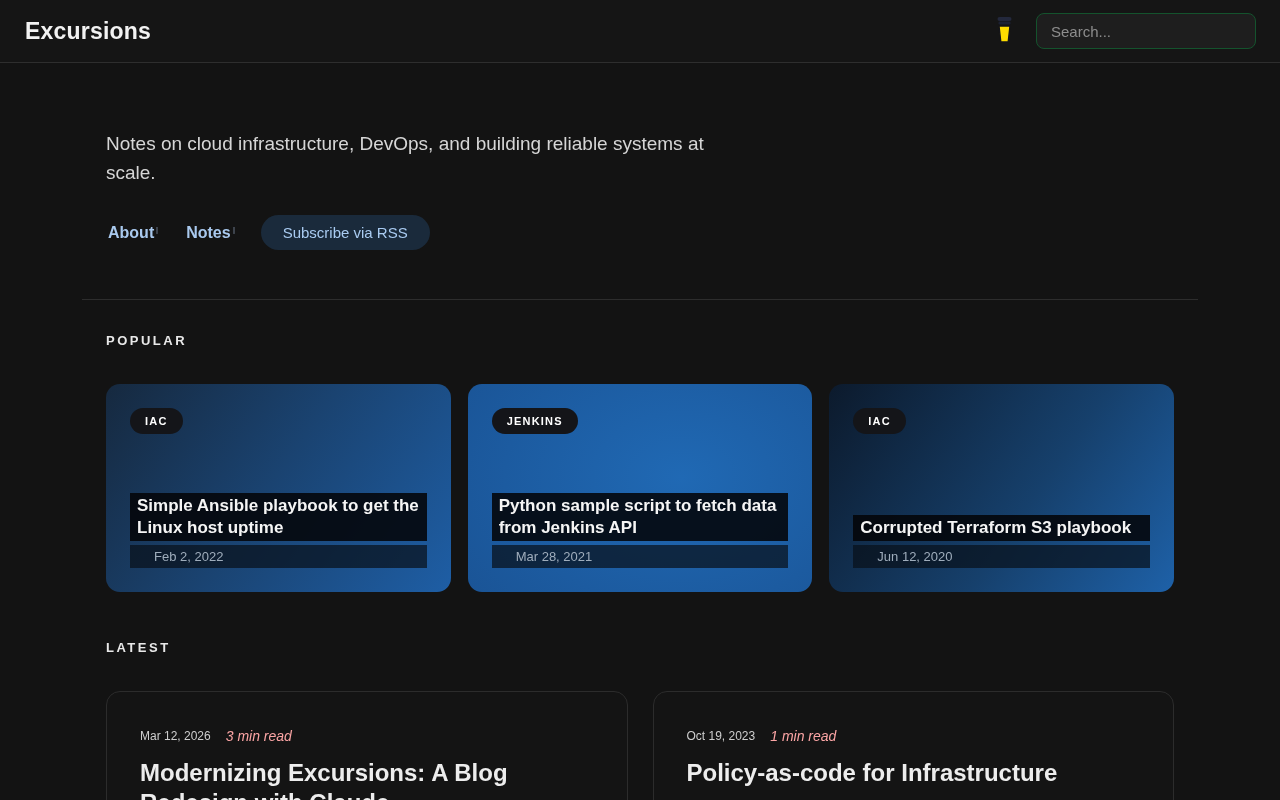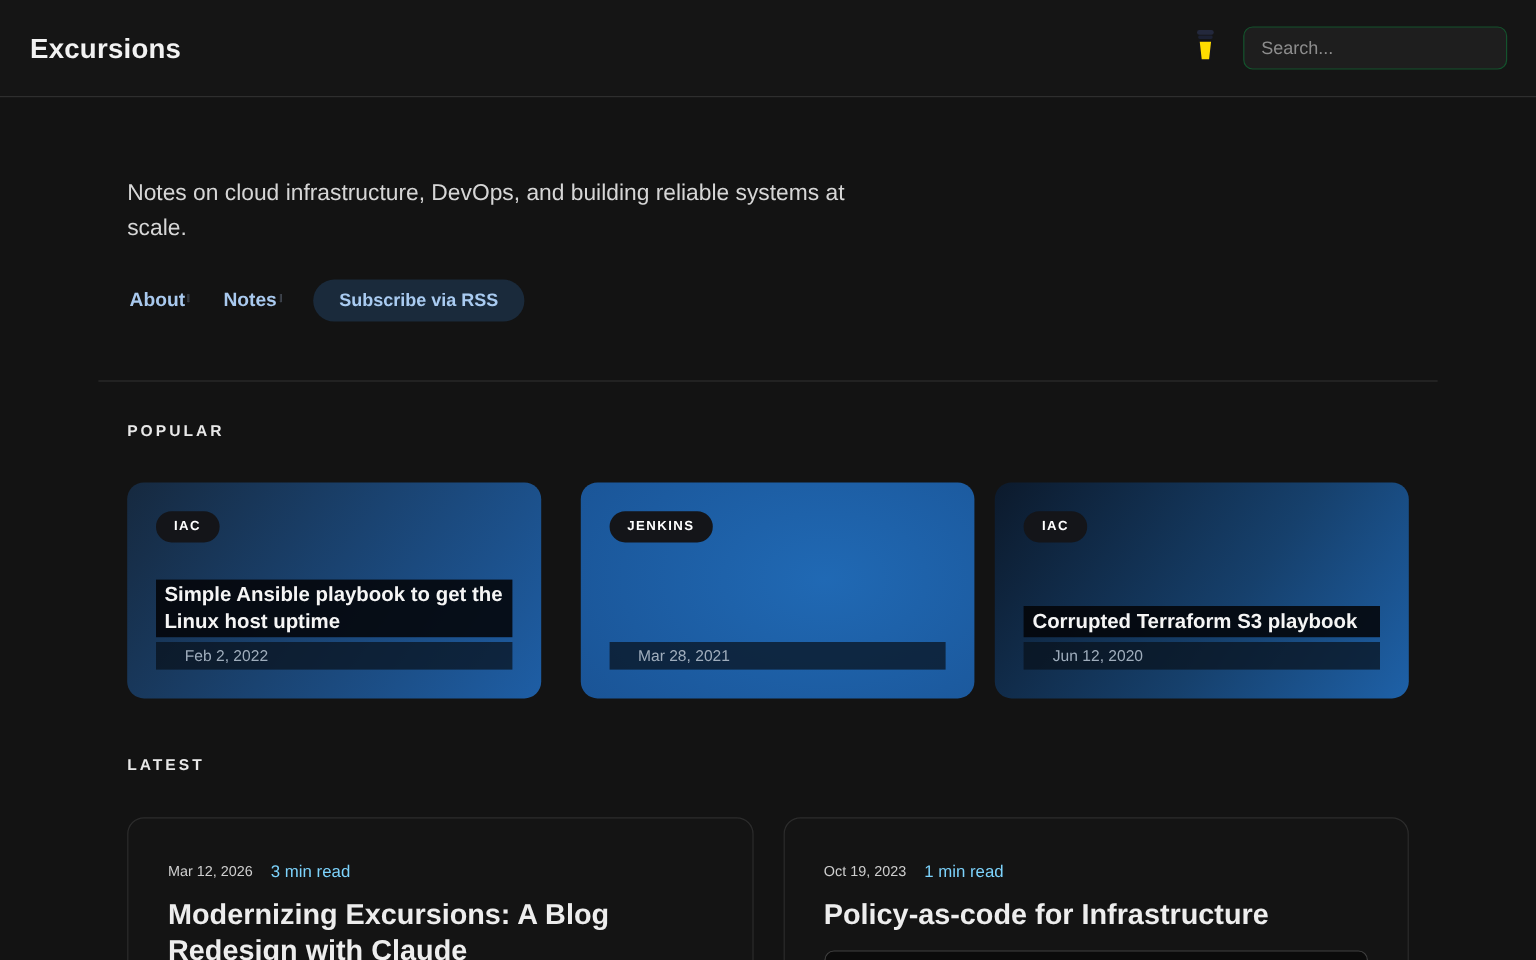--- a/index.html
+++ b/index.html
@@ -5,21 +5,21 @@
   * { margin: 0; padding: 0; box-sizing: border-box; }
   html, body {
     width: 1280px; height: 800px; overflow: hidden;
     background: #131313;
     font-family: "Liberation Sans", "DejaVu Sans", sans-serif;
     -webkit-font-smoothing: antialiased;
   }
 
   
   .site-header {
-    height: 81px; display: flex; align-items: center;
+    height: 63px; display: flex; align-items: center;
     padding: 0 24px 0 25px;
     background: #151515;
     border-bottom: 1px solid #2e2e2e;
   }
   .brand {
     font-size: 23px; font-weight: 800; color: #f2f2f2;
     letter-spacing: 0.2px; margin-right: auto; cursor: pointer;
   }
   .nav { display: flex; align-items: center; gap: 28px; margin-right: 24px; }
   .nav-link { font-size: 16px; color: #e3e3e3; cursor: pointer; }
@@ -46,44 +46,44 @@
     display: inline-flex; flex-direction: row; cursor: pointer;
   }
   .fancy-link .txt { font-size: 16px; font-weight: 700; color: #a9c9ee; padding: 0 2px; }
   .fancy-link .underline-shape {
     height: 7px; margin-top: 3px;
     border: 1.5px solid #3d434c; border-top: none;
     border-radius: 0 0 8px 8px;
   }
   .rss-btn {
     display: inline-block; background: #1a2a3b; color: #a9cbf1;
-    font-size: 15px; font-weight: 700; border: none; cursor: pointer;
+    font-size: 15px; font-weight: 400; border: none; cursor: pointer;
     padding: 9px 22px; border-radius: 19px;
     font-family: "Liberation Sans", "DejaVu Sans", sans-serif;
   }
 
   .rule { border: none; border-top: 1px solid #2d2d2d; margin-top: 49px; }
 
   
   .section-label {
     font-size: 13px; font-weight: 800; letter-spacing: 2.5px; color: #e8e8e8;
   }
 
   
   .popular-section { margin-top: 33px; }
   .card-grid {
     display: grid; grid-template-columns: repeat(3, 1fr); gap: 17px;
     margin-top: 36px;
   }
   .pop-card {
-    height: 180px; border-radius: 14px; padding: 24px;
+    height: 208px; border-radius: 14px; padding: 24px;
     display: flex; flex-direction: column; cursor: pointer; overflow: hidden;
   }
   .pop-card.grad-0 { background: linear-gradient(125deg, #16293f 0%, #1a4371 48%, #1e5ea5 100%); }
-  .pop-card.grad-1 { background: radial-gradient(140% 170% at 62% 45%, #2069b4 0%, #1a5496 55%, #123054 100%); margin-left: 16px; }
+  .pop-card.grad-1 { background: radial-gradient(140% 170% at 62% 45%, #2069b4 0%, #1a5496 55%, #123054 100%); }
   .pop-card.grad-2 { background: linear-gradient(125deg, #0c1a2c 0%, #16406c 58%, #1e61a8 100%); }
   .tag-pill {
     align-self: flex-start;
     background: #141519; color: #ffffff;
     font-size: 11px; font-weight: 800; letter-spacing: 1.2px;
     padding: 7px 15px; border-radius: 999px;
   }
   .pop-spacer { flex: 1; }
   .pop-title {
     display: block; background: rgba(3,5,8,0.88); color: #f5f5f5;
@@ -100,21 +100,21 @@
   .latest-grid {
     display: grid; grid-template-columns: repeat(2, 1fr); gap: 25px;
     margin-top: 36px;
   }
   .latest-card {
     border: 1px solid #2c2c2c; border-radius: 14px; background: #141414;
     padding: 36px 33px 33px 33px; min-height: 280px; cursor: pointer;
   }
   .meta-row { display: flex; align-items: center; gap: 15px; }
   .meta-date { font-size: 12px; color: #cecece; }
-  .meta-read { font-size: 14px; color: #7dd3fc; }
+  .meta-read { font-size: 14px; color: #fca5a5; font-style: italic; }
   .latest-title {
     margin-top: 14px; font-size: 24px; font-weight: 800; line-height: 30px;
     color: #ededed;
   }
 
   
   .terminal {
     margin-top: 14px; background: #0b0b0b;
     border: 1px solid #404040; border-radius: 8px;
     padding: 7px 9px; height: 170px; overflow: hidden;
@@ -177,20 +177,21 @@
       <div class="pop-card grad-0">
         <span class="tag-pill">IAC</span>
         <span class="pop-spacer"></span>
         <span class="pop-title">Simple Ansible playbook to get the Linux host uptime</span>
         <span class="pop-date">Feb 2, 2022</span>
       </div>
 
       <div class="pop-card grad-1">
         <span class="tag-pill">JENKINS</span>
         <span class="pop-spacer"></span>
+        <span class="pop-title">Python sample script to fetch data from Jenkins API</span>
         <span class="pop-date">Mar 28, 2021</span>
       </div>
 
       <div class="pop-card grad-2">
         <span class="tag-pill">IAC</span>
         <span class="pop-spacer"></span>
         <span class="pop-title">Corrupted Terraform S3 playbook</span>
         <span class="pop-date">Jun 12, 2020</span>
       </div>
 

